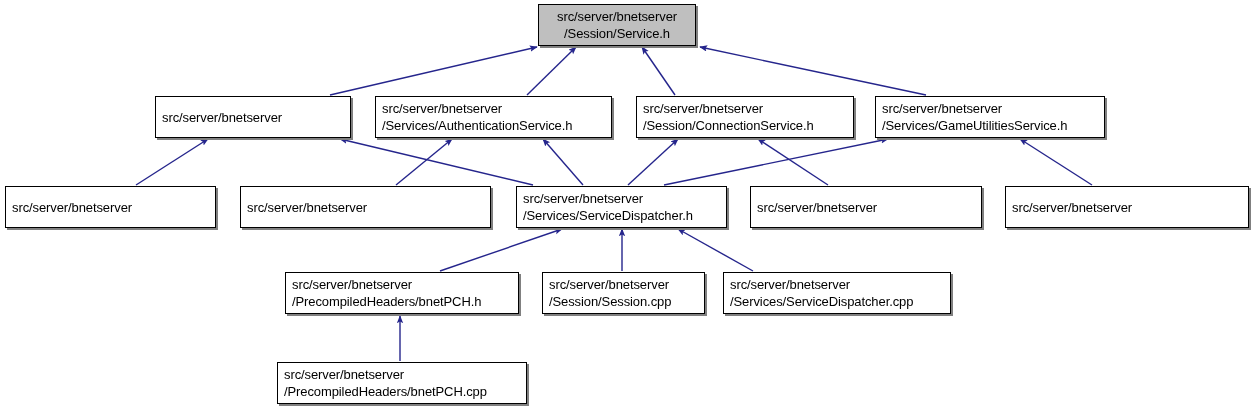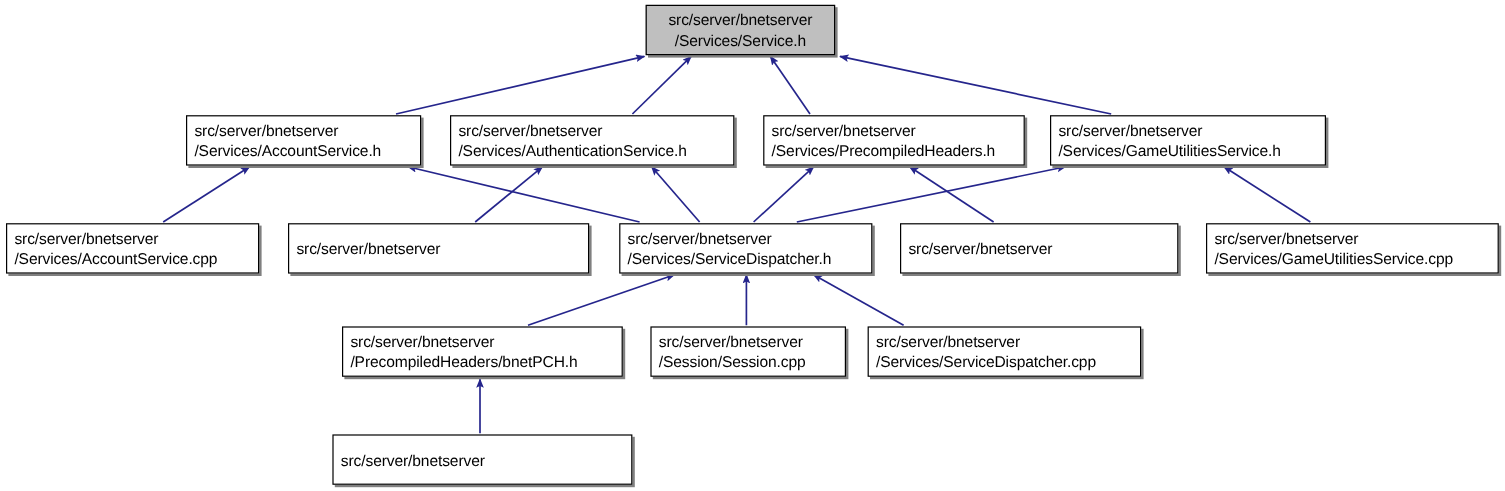--- a/index.html
+++ b/index.html
@@ -70,65 +70,63 @@
         <line x1="1092" y1="185" x2="1020" y2="139" stroke="#25258c" stroke-width="1.4" marker-end="url(#arrowhead)"></line>
         <line x1="440" y1="271" x2="562" y2="229" stroke="#25258c" stroke-width="1.4" marker-end="url(#arrowhead)"></line>
         <line x1="622" y1="271" x2="622" y2="229" stroke="#25258c" stroke-width="1.4" marker-end="url(#arrowhead)"></line>
         <line x1="753" y1="271" x2="678" y2="229" stroke="#25258c" stroke-width="1.4" marker-end="url(#arrowhead)"></line>
         <line x1="400" y1="361" x2="400" y2="316" stroke="#25258c" stroke-width="1.4" marker-end="url(#arrowhead)"></line>
       </g>
   </svg>
   <div id="nodes-layer">
       <div class="node-box highlight" style="left: 538px; top: 4px; width: 158px; height: 42px;">
         <div class="node-line">src/server/bnetserver</div>
-        <div class="node-line">/Services/Service.h</div>
+        <div class="node-line">/Session/Service.h</div>
       </div>
       <div class="node-box" style="left: 155px; top: 96px; width: 196px; height: 42px;">
         <div class="node-line">src/server/bnetserver</div>
-        <div class="node-line">/Services/AccountService.h</div>
       </div>
       <div class="node-box" style="left: 375px; top: 96px; width: 237px; height: 42px;">
         <div class="node-line">src/server/bnetserver</div>
         <div class="node-line">/Services/AuthenticationService.h</div>
       </div>
       <div class="node-box" style="left: 636px; top: 96px; width: 218px; height: 42px;">
         <div class="node-line">src/server/bnetserver</div>
-        <div class="node-line">/Services/PrecompiledHeaders.h</div>
+        <div class="node-line">/Session/ConnectionService.h</div>
       </div>
       <div class="node-box" style="left: 875px; top: 96px; width: 230px; height: 42px;">
         <div class="node-line">src/server/bnetserver</div>
         <div class="node-line">/Services/GameUtilitiesService.h</div>
       </div>
       <div class="node-box" style="left: 5px; top: 186px; width: 211px; height: 42px;">
         <div class="node-line">src/server/bnetserver</div>
-        <div class="node-line">/Services/AccountService.cpp</div>
       </div>
       <div class="node-box" style="left: 240px; top: 186px; width: 251px; height: 42px;">
         <div class="node-line">src/server/bnetserver</div>
       </div>
       <div class="node-box" style="left: 516px; top: 186px; width: 211px; height: 42px;">
         <div class="node-line">src/server/bnetserver</div>
         <div class="node-line">/Services/ServiceDispatcher.h</div>
       </div>
       <div class="node-box" style="left: 750px; top: 186px; width: 232px; height: 42px;">
         <div class="node-line">src/server/bnetserver</div>
       </div>
       <div class="node-box" style="left: 1005px; top: 186px; width: 244px; height: 42px;">
         <div class="node-line">src/server/bnetserver</div>
-        <div class="node-line">/Services/GameUtilitiesService.cpp</div>
       </div>
       <div class="node-box" style="left: 285px; top: 272px; width: 234px; height: 42px;">
         <div class="node-line">src/server/bnetserver</div>
         <div class="node-line">/PrecompiledHeaders/bnetPCH.h</div>
       </div>
       <div class="node-box" style="left: 542px; top: 272px; width: 163px; height: 42px;">
         <div class="node-line">src/server/bnetserver</div>
         <div class="node-line">/Session/Session.cpp</div>
       </div>
       <div class="node-box" style="left: 723px; top: 272px; width: 228px; height: 42px;">
         <div class="node-line">src/server/bnetserver</div>
         <div class="node-line">/Services/ServiceDispatcher.cpp</div>
       </div>
       <div class="node-box" style="left: 277px; top: 362px; width: 250px; height: 42px;">
         <div class="node-line">src/server/bnetserver</div>
+        <div class="node-line">/PrecompiledHeaders/bnetPCH.cpp</div>
       </div>
     </div>
 </div>
 
 </body></html>

